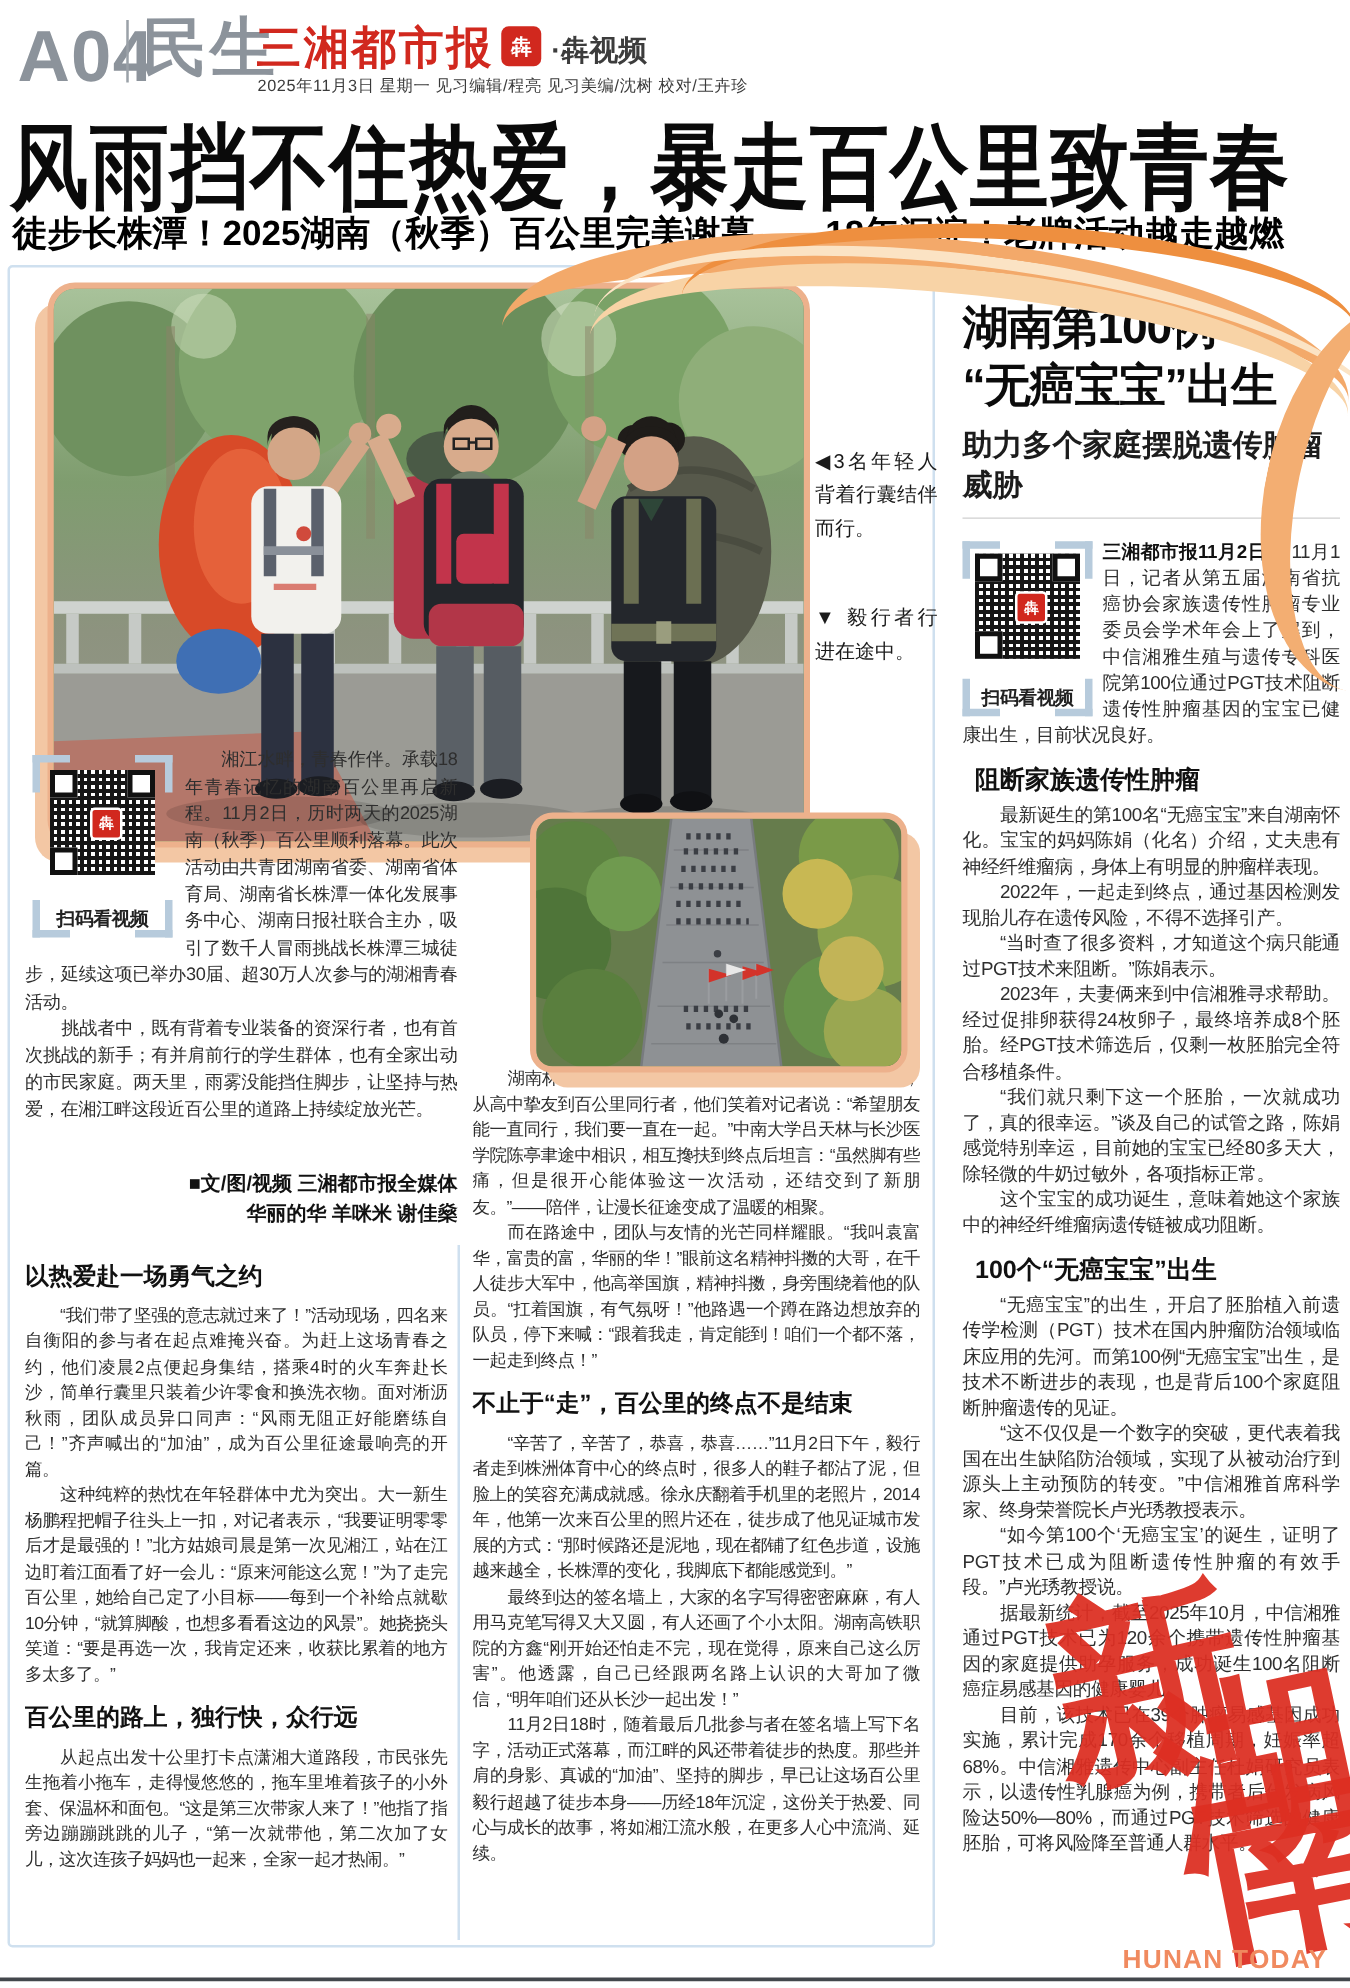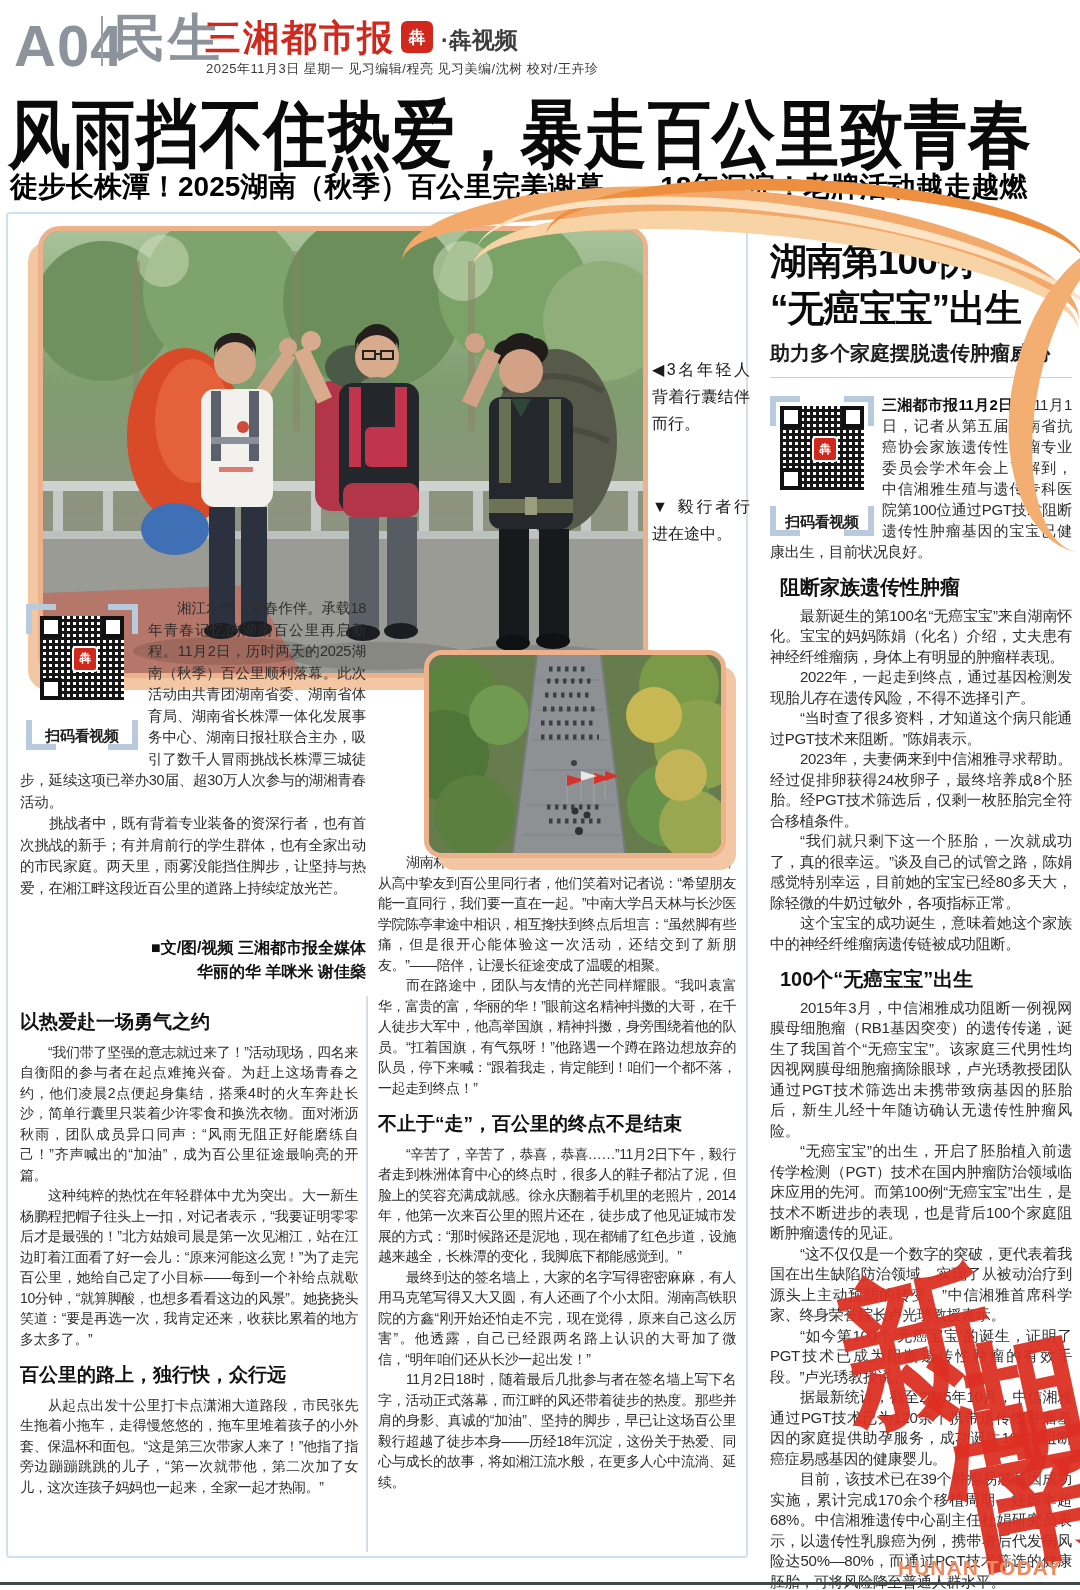--- a/index.html
+++ b/index.html
@@ -31,21 +31,21 @@
   #rb4{left:472px;top:206px;width:640px;height:175px;border-top:9px solid #fbe3c4;transform:rotate(8deg);z-index:6;}
   #rb5{left:1012px;top:236px;width:170px;height:320px;border-left:26px solid #f3ae72;transform:rotate(12deg);z-index:6;}
 
   .photo{position:absolute;border:5px solid var(--photo_frame);border-radius:22px;overflow:hidden;background:#7f9d6f;}
   #photo-main{left:38px;top:226px;width:600px;height:442px;z-index:3;box-shadow:-12px 14px 0 -2px #f3c7a4;}
   #photo-aerial{left:424px;top:650px;width:292px;height:198px;z-index:4;border-radius:18px;box-shadow:12px 14px 0 -2px #f3c7a4;}
   .photo svg{display:block;}
 
   .caption-box{position:absolute;left:652px;top:356px;width:98px;font-size:16px;line-height:27px;color:#1b1b1b;
                text-align:justify;z-index:5;}
-  .caption-box .cap2{margin-top:56px;}
+  .caption-box .cap2{margin-top:44px;}
 
   
   .qr-wrap{position:relative;width:112px;height:146px;}
   .qr-corner{position:absolute;width:24px;height:24px;border:0 solid #b7cbdc;}
   .qr-corner.tl{left:0;top:0;border-top-width:6px;border-left-width:6px;}
   .qr-corner.tr{right:0;top:0;border-top-width:6px;border-right-width:6px;}
   .qr-corner.bl{left:0;bottom:0;border-bottom-width:6px;border-left-width:6px;}
   .qr-corner.br{right:0;bottom:0;border-bottom-width:6px;border-right-width:6px;}
   .qr-img{position:absolute;left:14px;top:12px;width:84px;height:84px;background:
       repeating-linear-gradient(0deg,#161616 0 3px,transparent 3px 6px),
@@ -67,21 +67,21 @@
   #intro-byline{position:absolute;left:20px;top:936px;width:346px;font-size:16px;z-index:5;}
   #col1{position:absolute;left:20px;top:996px;width:338px;height:556px;overflow:hidden;
         font-size:14px;line-height:20.5px;letter-spacing:-0.4px;color:#2e2e2e;}
   #col2{position:absolute;left:378px;top:852px;width:358px;height:700px;overflow:hidden;
         font-size:14px;line-height:20.5px;letter-spacing:-0.4px;color:#2e2e2e;}
   .col-rule{position:absolute;left:366px;top:996px;width:2px;height:556px;background:var(--frame_blue);}
 
   
   #side{position:absolute;left:770px;top:238px;width:302px;}
   .side-title{font-size:37px;line-height:47px;font-weight:900;color:#0b0b0b;letter-spacing:-1px;}
-  .side-subtitle{margin-top:8px;padding-bottom:10px;font-size:20px;font-weight:bold;color:#1c1c1c;border-bottom:1px solid #cfcfcf;}
+  .side-subtitle{margin-top:8px;padding-bottom:10px;font-size:24px;font-weight:bold;color:#1c1c1c;border-bottom:1px solid #cfcfcf;}
   .side-lead{margin-top:16px;font-size:15px;line-height:21px;color:#2e2e2e;letter-spacing:-0.3px;text-align:justify;}
   .side-lead .qr-wrap{float:left;width:104px;height:140px;margin:2px 8px 2px 0;}
   .side-lead b{font-weight:bold;color:#111;}
   #side-body{clear:none;margin-top:4px;font-size:15px;line-height:20.5px;letter-spacing:-0.3px;color:#2e2e2e;}
   #side-body .sub-h{font-size:20px;margin:15px 0 8px 10px;}
 
   
   .wm-char{position:absolute;z-index:20;color:var(--watermark_red);opacity:.94;font-family:"DejaVu Serif","Liberation Serif",serif;
            font-weight:bold;font-size:158px;line-height:1;pointer-events:none;}
   #wm1{left:838px;top:1268px;transform:rotate(-13deg);}
@@ -340,21 +340,20 @@
     </div>
     <div id="side-body">
         <h3 class="sub-h">阻断家族遗传性肿瘤</h3>
         <p class="para">最新诞生的第100名“无癌宝宝”来自湖南怀化。宝宝的妈妈陈娟（化名）介绍，丈夫患有神经纤维瘤病，身体上有明显的肿瘤样表现。</p>
         <p class="para">2022年，一起走到终点，通过基因检测发现胎儿存在遗传风险，不得不选择引产。</p>
         <p class="para">“当时查了很多资料，才知道这个病只能通过PGT技术来阻断。”陈娟表示。</p>
         <p class="para">2023年，夫妻俩来到中信湘雅寻求帮助。经过促排卵获得24枚卵子，最终培养成8个胚胎。经PGT技术筛选后，仅剩一枚胚胎完全符合移植条件。</p>
         <p class="para">“我们就只剩下这一个胚胎，一次就成功了，真的很幸运。”谈及自己的试管之路，陈娟感觉特别幸运，目前她的宝宝已经80多天大，除轻微的牛奶过敏外，各项指标正常。</p>
         <p class="para">这个宝宝的成功诞生，意味着她这个家族中的神经纤维瘤病遗传链被成功阻断。</p>
         <h3 class="sub-h">100个“无癌宝宝”出生</h3>
-        <p class="para">2015年3月，中信湘雅成功阻断一例视网膜母细胞瘤（RB1基因突变）的遗传传递，诞生了我国首个“无癌宝宝”。该家庭三代男性均因视网膜母细胞瘤摘除眼球，卢光琇教授团队通过PGT技术筛选出未携带致病基因的胚胎后，新生儿经十年随访确认无遗传性肿瘤风险。</p>
         <p class="para">“无癌宝宝”的出生，开启了胚胎植入前遗传学检测（PGT）技术在国内肿瘤防治领域临床应用的先河。而第100例“无癌宝宝”出生，是技术不断进步的表现，也是背后100个家庭阻断肿瘤遗传的见证。</p>
         <p class="para">“这不仅仅是一个数字的突破，更代表着我国在出生缺陷防治领域，实现了从被动治疗到源头上主动预防的转变。”中信湘雅首席科学家、终身荣誉院长卢光琇教授表示。</p>
         <p class="para">“如今第100个‘无癌宝宝’的诞生，证明了PGT技术已成为阻断遗传性肿瘤的有效手段。”卢光琇教授说。</p>
         <p class="para">据最新统计，截至2025年10月，中信湘雅通过PGT技术已为120余个携带遗传性肿瘤基因的家庭提供助孕服务，成功诞生100名阻断癌症易感基因的健康婴儿。</p>
         <p class="para">目前，该技术已在39个肿瘤易感基因成功实施，累计完成170余个移植周期，妊娠率超68%。中信湘雅遗传中心副主任杜娟研究员表示，以遗传性乳腺癌为例，携带者后代发病风险达50%—80%，而通过PGT技术筛选的健康胚胎，可将风险降至普通人群水平。</p>
       </div>
 
   </div>
 
   <div class="wm-char" id="wm1">新</div>

